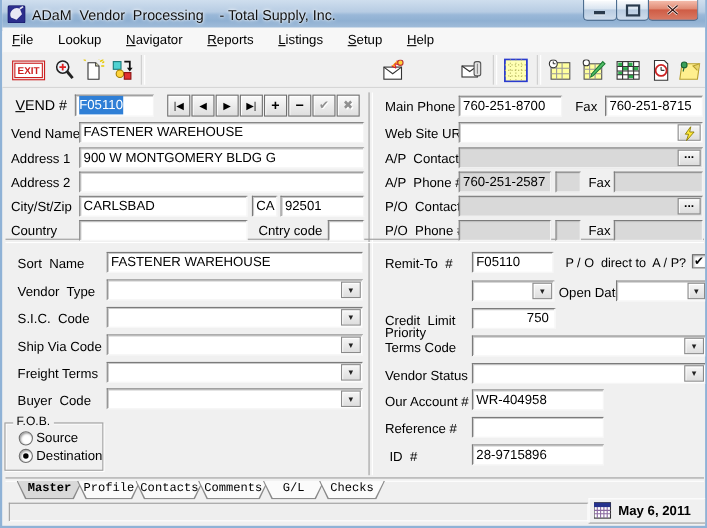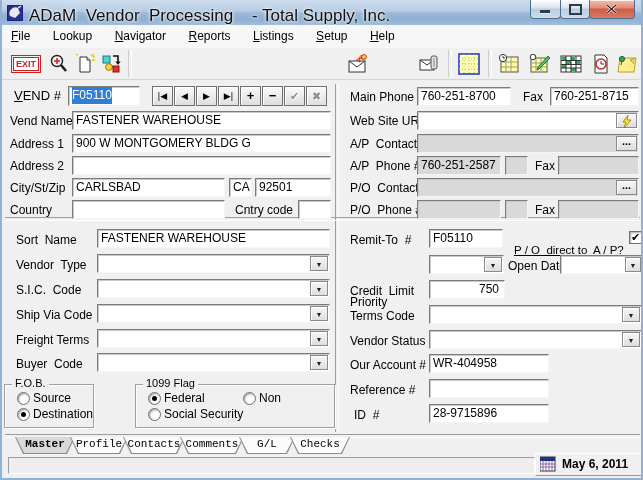--- a/index.html
+++ b/index.html
@@ -4,21 +4,21 @@
 <style>
   html,body{margin:0;padding:0;background:#555;font-family:"Liberation Sans",sans-serif;}
   #window{position:relative;width:643px;height:480px;box-sizing:border-box;background:#f0f0f0;
           border:2px solid #8fb2d6;border-top:none;overflow:hidden;}
   .abs{position:absolute;}
   .lbl{position:absolute;font-size:12px;color:#000;white-space:pre;line-height:14px;}
   
   #titlebar{position:absolute;left:-2px;top:0;width:643px;height:27px;
     background:linear-gradient(180deg,#cfdeee 0%,#b7cce3 40%,#9ab8d8 50%,#8fb0d2 70%,#a6c0dc 100%);
     border-bottom:1px solid #7a9cc0;}
-  #title-text{position:absolute;left:29px;top:6px;font-size:17px;color:#101010;white-space:pre;
+  #title-text{position:absolute;left:29px;top:6px;font-size:13px;color:#101010;white-space:pre;
     text-shadow:0 0 4px #fff,0 0 2px #fff;}
   .capbtn{position:absolute;top:0;height:18px;border:1px solid #4e6e90;border-top:none;
     border-radius:0 0 4px 4px;background:linear-gradient(#fdfdfd,#d9e4f0 45%,#b9cce1 50%,#cfddec);
     box-shadow:inset 0 1px 0 rgba(255,255,255,.8);}
   .capbtn.close{background:linear-gradient(#f6c0b0,#e08a74 45%,#cf5c45 50%,#d97a64);}
   .capglyph{position:absolute;}
   
   #menubar{position:absolute;left:0;top:25px;width:639px;height:23px;background:#f7f7f7;border-bottom:1px solid #e2e2e2;}
   .menuitem{display:inline-block;padding:4px 9px 0 9px;font-size:12px;color:#000;height:19px;}
   .menuitem.ul::first-letter{text-decoration:underline;}
@@ -345,33 +345,24 @@
   </div>
 
   <div class="groupbox" style="left:2px;top:384px;width:88px;height:42px;">
     <span class="legend">F.O.B.</span>
     <span class="radio" style="left:12px;top:7px;"></span>
     <span class="rlbl" style="left:28px;top:6px;">Source</span>
     <span class="radio on" style="left:12px;top:23px;"></span>
     <span class="rlbl" style="left:28px;top:22px;">Destination</span>
   </div>
 
-  <div class="groupbox" style="left:133px;top:384px;width:198px;height:42px;">
-    <span class="legend">1099 Flag</span>
-    <span class="radio on" style="left:12px;top:7px;"></span>
-    <span class="rlbl" style="left:28px;top:6px;">Federal</span>
-    <span class="radio" style="left:107px;top:7px;"></span>
-    <span class="rlbl" style="left:123px;top:6px;">Non</span>
-    <span class="radio" style="left:12px;top:23px;"></span>
-    <span class="rlbl" style="left:28px;top:22px;">Social Security</span>
-  </div>
 
   <div class="lbl" style="left:348px;top:233px;">Remit-To  #</div>
   <div class="txt" style="left:427px;top:229px;width:74px;">F05110</div>
-  <div class="lbl" style="left:512px;top:243px;font-size:11.5px;text-decoration:underline;">P / O  direct to  A / P?</div>
+  <div class="lbl" style="left:512px;top:233px;font-size:11.5px;">P / O  direct to  A / P?</div>
   <span class="chk on" style="left:627px;top:231px;"></span>
 
   <div class="lbl" style="left:348px;top:247px;margin-top:48px;">Priority</div>
   <div class="txt" style="left:427px;top:255px;width:75px;">
     <span class="val">3</span>
     <span class="ddbtn">▼</span>
   </div>
   <div class="lbl" style="left:506px;top:259px;">Open Date</div>
   <div class="txt" style="left:558px;top:255px;width:83px;font-size:11px;">
     <span class="val">11/03/1998</span>

